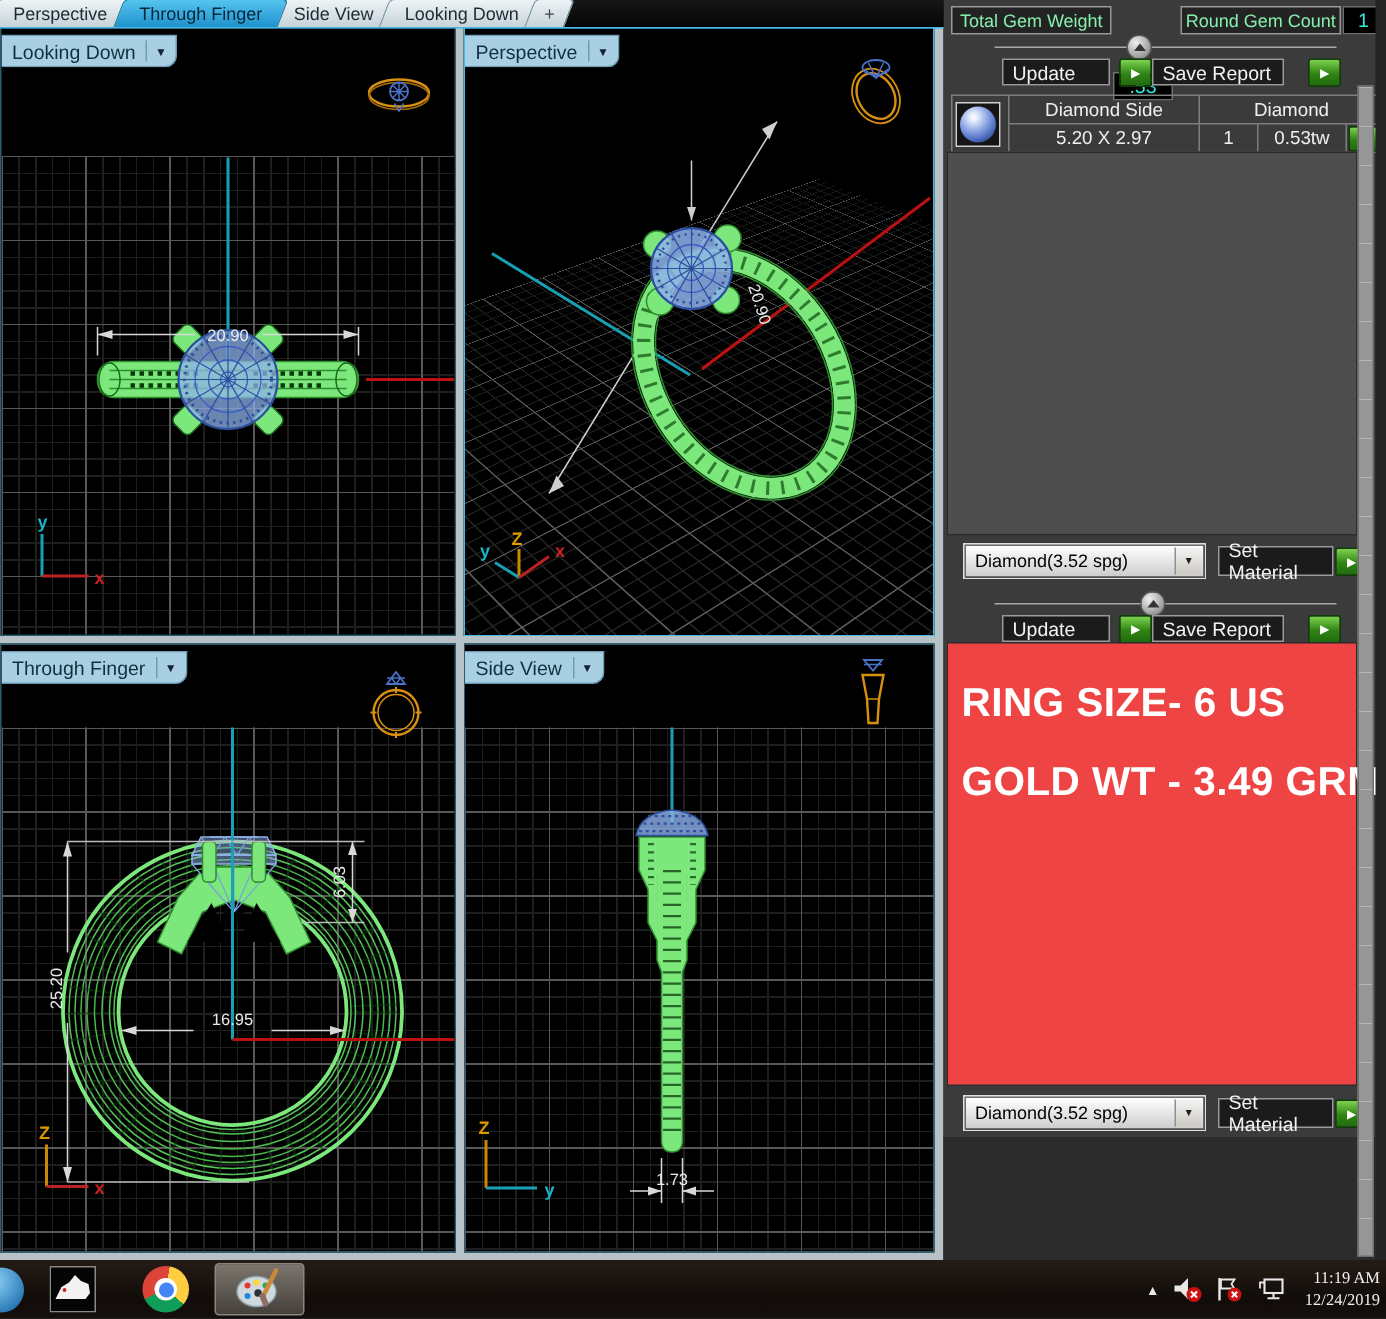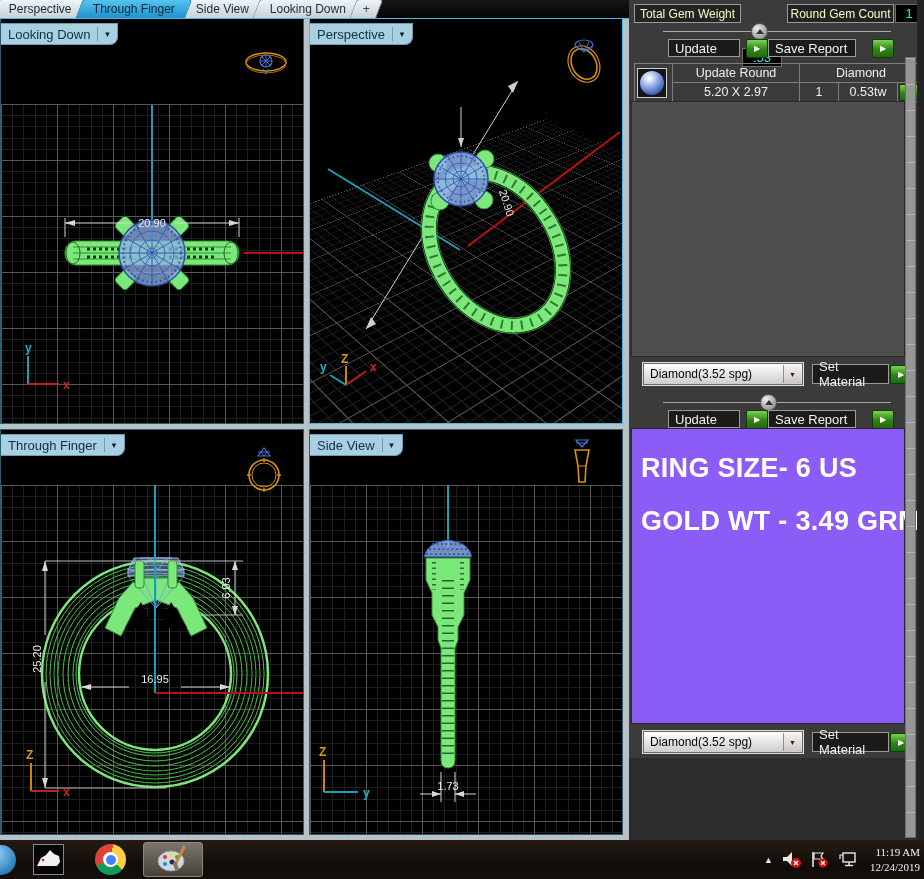--- a/index.html
+++ b/index.html
@@ -42,21 +42,21 @@
     border-bottom-right-radius:8px;padding:0 2px 0 7px;z-index:10;}
   .vp-label .sep{width:1px;height:14px;background:#6d9cb4;margin:0 4px 0 7px;}
   .vp-label .arr{font-size:8px;color:#123;padding:0 4px 0 1px;}
   .corner-icon{position:absolute;z-index:9;}
   svg text{font-family:"Liberation Sans",sans-serif;}
   .dimtxt{fill:#e9e9e9;font-size:11px;}
   .axtxt{font-size:12px;font-weight:bold;}
 
   
   #panel{position:absolute;left:629px;top:0;width:295px;height:840px;background:#3b3b3b;z-index:25;}
-  .label-box{position:absolute;height:19px;background:#232323;border:1px solid #9a9a9a;color:#fef9c3;
+  .label-box{position:absolute;height:19px;background:#232323;border:1px solid #9a9a9a;color:#86efac;
     font-size:12px;display:flex;align-items:center;justify-content:center;box-sizing:border-box;}
   .val-box{position:absolute;height:19px;background:#000;border:1px solid #6e6e6e;color:#35e8dc;
     font-size:13px;display:flex;align-items:center;justify-content:center;box-sizing:border-box;}
   .btn-dark{position:absolute;height:18px;background:#1b1b1b;border:1px solid #9a9a9a;color:#f2f2f2;
     font-size:13px;display:flex;align-items:center;padding:0 6px;box-sizing:border-box;cursor:pointer;}
   .green-btn{position:absolute;width:20px;height:17px;background:linear-gradient(#7dd34f,#2f8413 55%,#226а0e);
     background:linear-gradient(#7dd34f,#2f8413 55%,#226a0e);border:1px solid #0f3d07;border-radius:2px;
     display:flex;align-items:center;justify-content:center;cursor:pointer;}
   .green-btn span{color:#fff;font-size:8px;line-height:1;}
   .divider-line{position:absolute;height:1px;background:#a8a8a8;}
@@ -73,21 +73,21 @@
     background:radial-gradient(circle at 38% 30%,#ffffff 0%,#dde7fb 14%,#90a9e5 40%,#5272c4 64%,#2b4186 86%,#17265b 100%);}
   .list-area{position:absolute;left:2px;top:101px;width:274px;height:256px;background:#4e4e4e;
     border:1px solid #2a2a2a;box-sizing:border-box;}
   .dd{position:absolute;height:22px;background:linear-gradient(#ffffff,#cdcdcd);border:1px solid #6a6a6a;
     box-shadow:0 0 0 1px #dfdfdf;color:#000;font-size:12px;display:flex;align-items:center;
     padding-left:6px;box-sizing:border-box;cursor:pointer;}
   .dd .spg{}
   .dd .dd-arrow{position:absolute;right:1px;top:1px;bottom:1px;width:17px;
     background:linear-gradient(#f5f4f2,#ccc9c3);border-left:1px solid #8f8f8f;display:flex;
     align-items:center;justify-content:center;font-size:7px;color:#222;}
-  .notes{position:absolute;left:2px;top:428px;width:274px;height:296px;background:#8b5cf6;
+  .notes{position:absolute;left:2px;top:428px;width:274px;height:296px;background:#ef4444;
     border:1px solid #2a2a2a;box-sizing:border-box;color:#fff;}
   .notes .nline{position:absolute;left:9px;font-size:27px;font-weight:bold;letter-spacing:.3px;white-space:nowrap;}
   #note1{top:24px;} #note2{top:77px;}
   .bottom-dark{position:absolute;left:0;top:758px;width:295px;height:82px;background:#2c2c2c;}
   #scrollstrip{position:absolute;left:276px;top:57px;width:11px;height:781px;background:#969696;
     background-image:repeating-linear-gradient(to bottom,#b5b5b5 0 1px,transparent 1px 26px);
     border:1px solid #6e6e6e;box-sizing:border-box;cursor:pointer;}
   #panel-rightcol{position:absolute;left:288px;top:0;width:7px;height:840px;background:#242424;}
 
   
@@ -395,21 +395,21 @@
       </div>
 
     <table id="gem-table">
       <tbody>
           <tr>
         <td rowspan="2" style="width:33px;">
           <div class="gem-thumb">
                 <div class="gem-ball"></div>
               </div>
         </td>
-        <td style="width:122px;">Update Round</td>
+        <td style="width:122px;">Diamond Side</td>
         <td colspan="3" style="width:112px;">Diamond</td>
       </tr>
       <tr>
         <td>5.20 X 2.97</td>
         <td style="width:34px;">1</td>
         <td style="width:54px;margin-left:40px;">0.53tw</td>
         <td style="width:24px;padding:0;">
           <div class="green-btn" style="position:relative;left:1px;top:0;width:19px;height:15px;">
                 <span>▶</span>
               </div>

